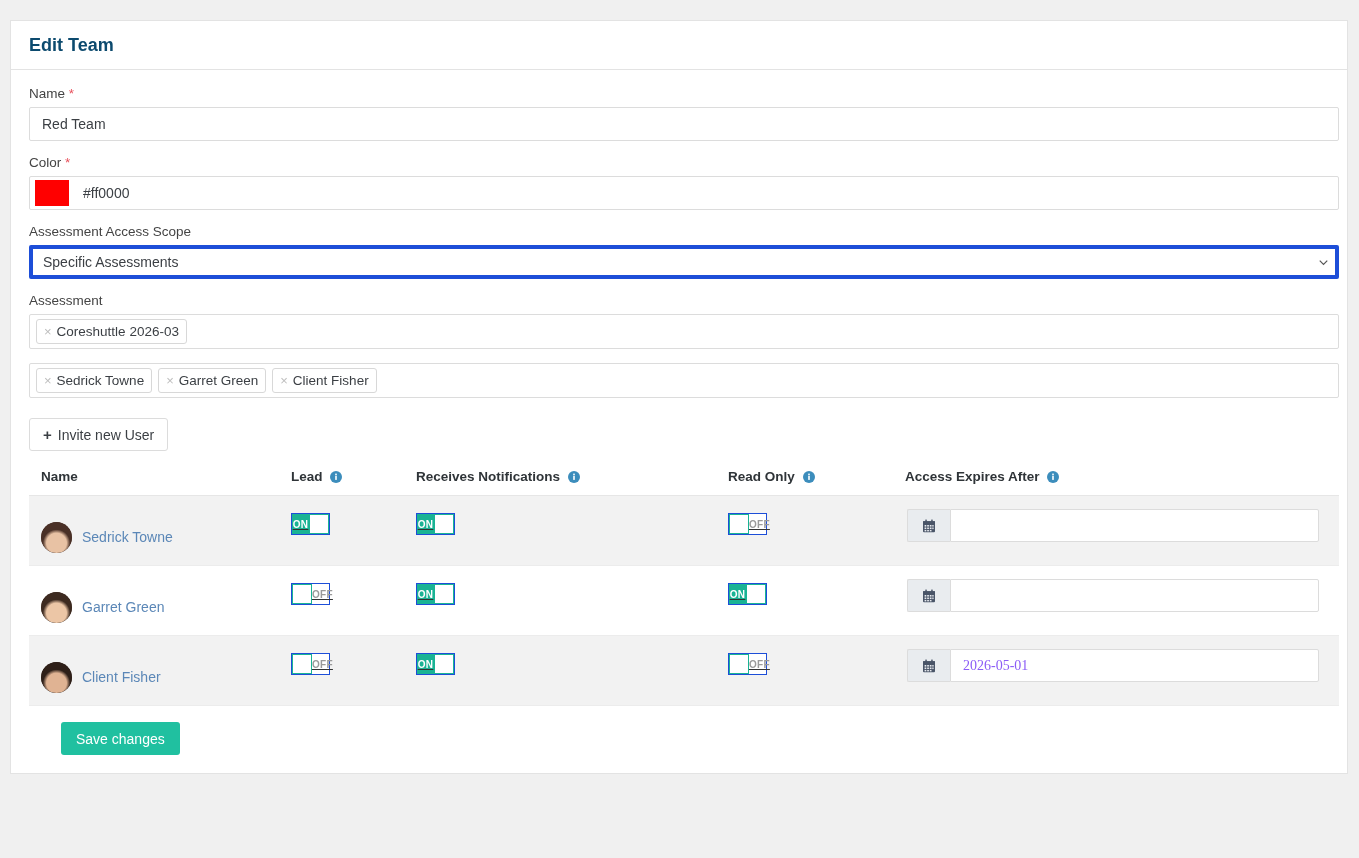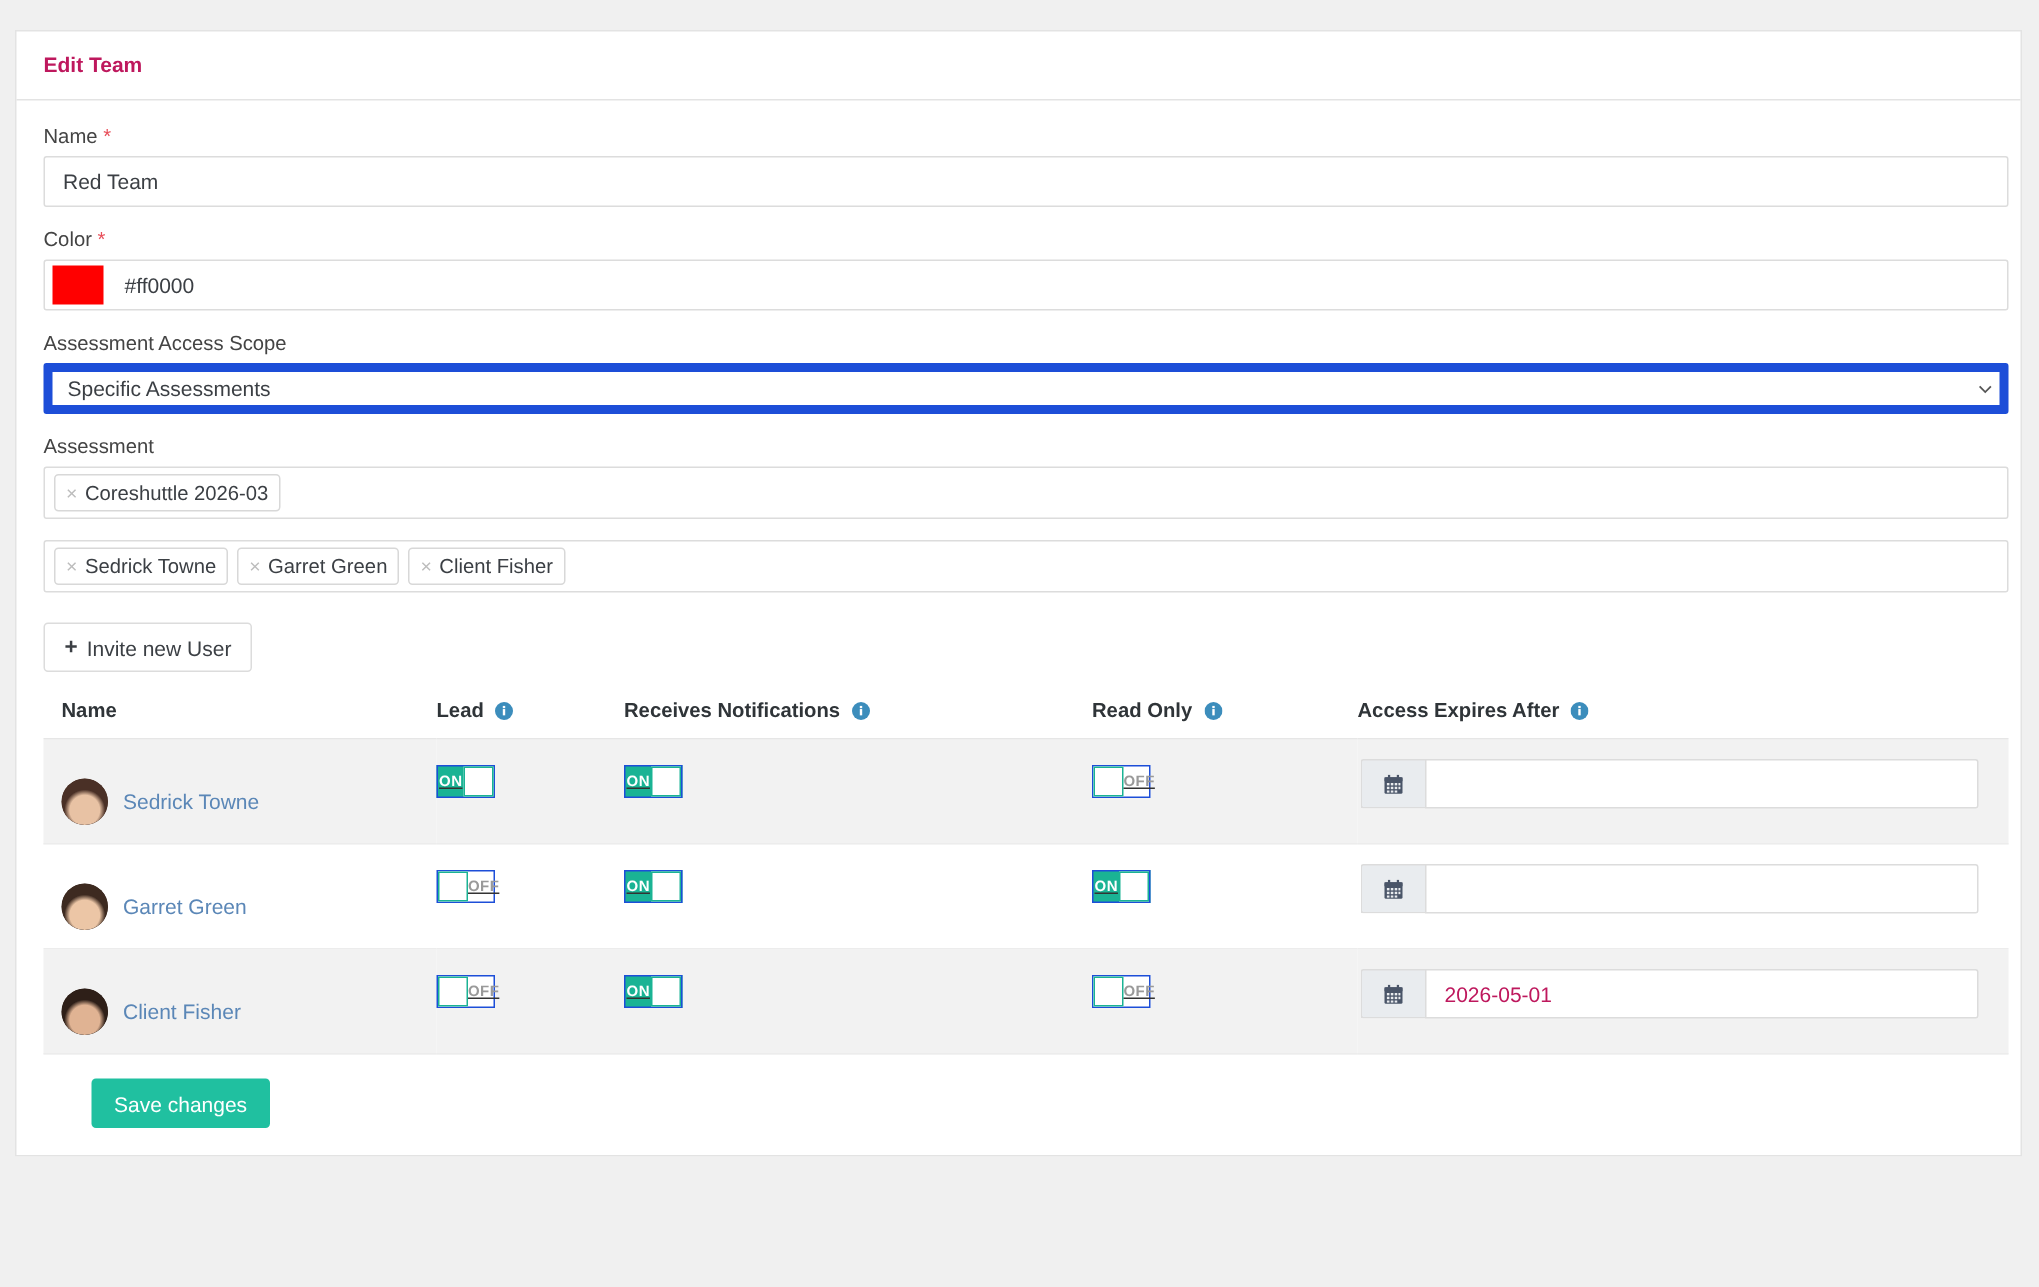--- a/index.html
+++ b/index.html
@@ -22,23 +22,23 @@
     background: #ffffff;
     border: 1px solid #e3e3e3;
     box-sizing: border-box;
   }
 
   .card-header {
     padding: 14px 18px 13px 18px;
     border-bottom: 1px solid #e3e3e3;
   }
   .card-title {
-    font-size: 14px;
+    font-size: 18px;
     font-weight: bold;
-    color: #be185d;
+    color: #0c4a6e;
   }
 
   .card-body { padding: 16px 8px 18px 18px; }
 
   .field { margin-bottom: 14px; }
   .field-label {
     font-size: 13.5px;
     color: #444;
     margin-bottom: 6px;
     display: block;
@@ -78,21 +78,21 @@
   .color-value {
     margin-left: 14px;
     font-size: 14px;
     color: #3b3f44;
   }
 
   .select-input {
     width: 100%;
     height: 34px;
     box-sizing: border-box;
-    border: 6px solid #1d4ed8;
+    border: 4px solid #1d4ed8;
     background: #fff;
     font-size: 14px;
     font-family: "Liberation Sans", sans-serif;
     color: #3b3f44;
     padding: 0 10px;
     border-radius: 2px;
     appearance: none;
     -webkit-appearance: none;
     outline: none;
   }
@@ -257,22 +257,22 @@
     display: flex;
     align-items: center;
     justify-content: center;
     border-radius: 2px 0 0 2px;
   }
   .date-field {
     flex: 1 1 auto;
     border: 1px solid #dcdcdc;
     background: #fff;
     font-size: 14px;
-    font-family: Liberation Sans, sans-serif;
-    color: #be185d;
+    font-family: Liberation Serif, serif;
+    color: #8b5cf6;
     padding: 0 12px;
     box-sizing: border-box;
     border-radius: 0 2px 2px 0;
     outline: none;
   }
   .cell-exp { padding-right: 20px; padding-left: 2px; }
 
   .info-icon {
     display: inline-block;
     vertical-align: -2px;

